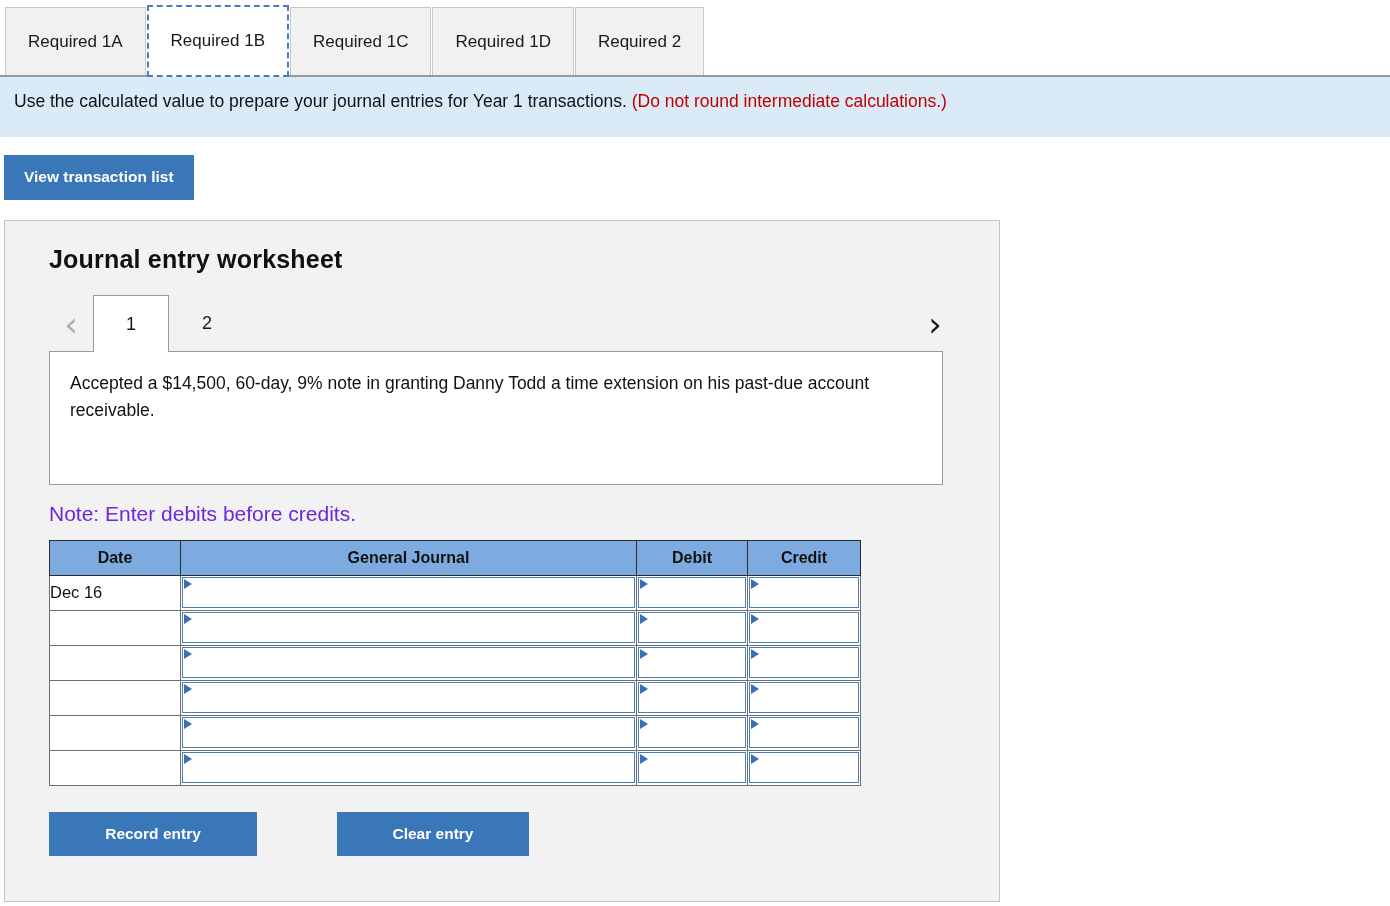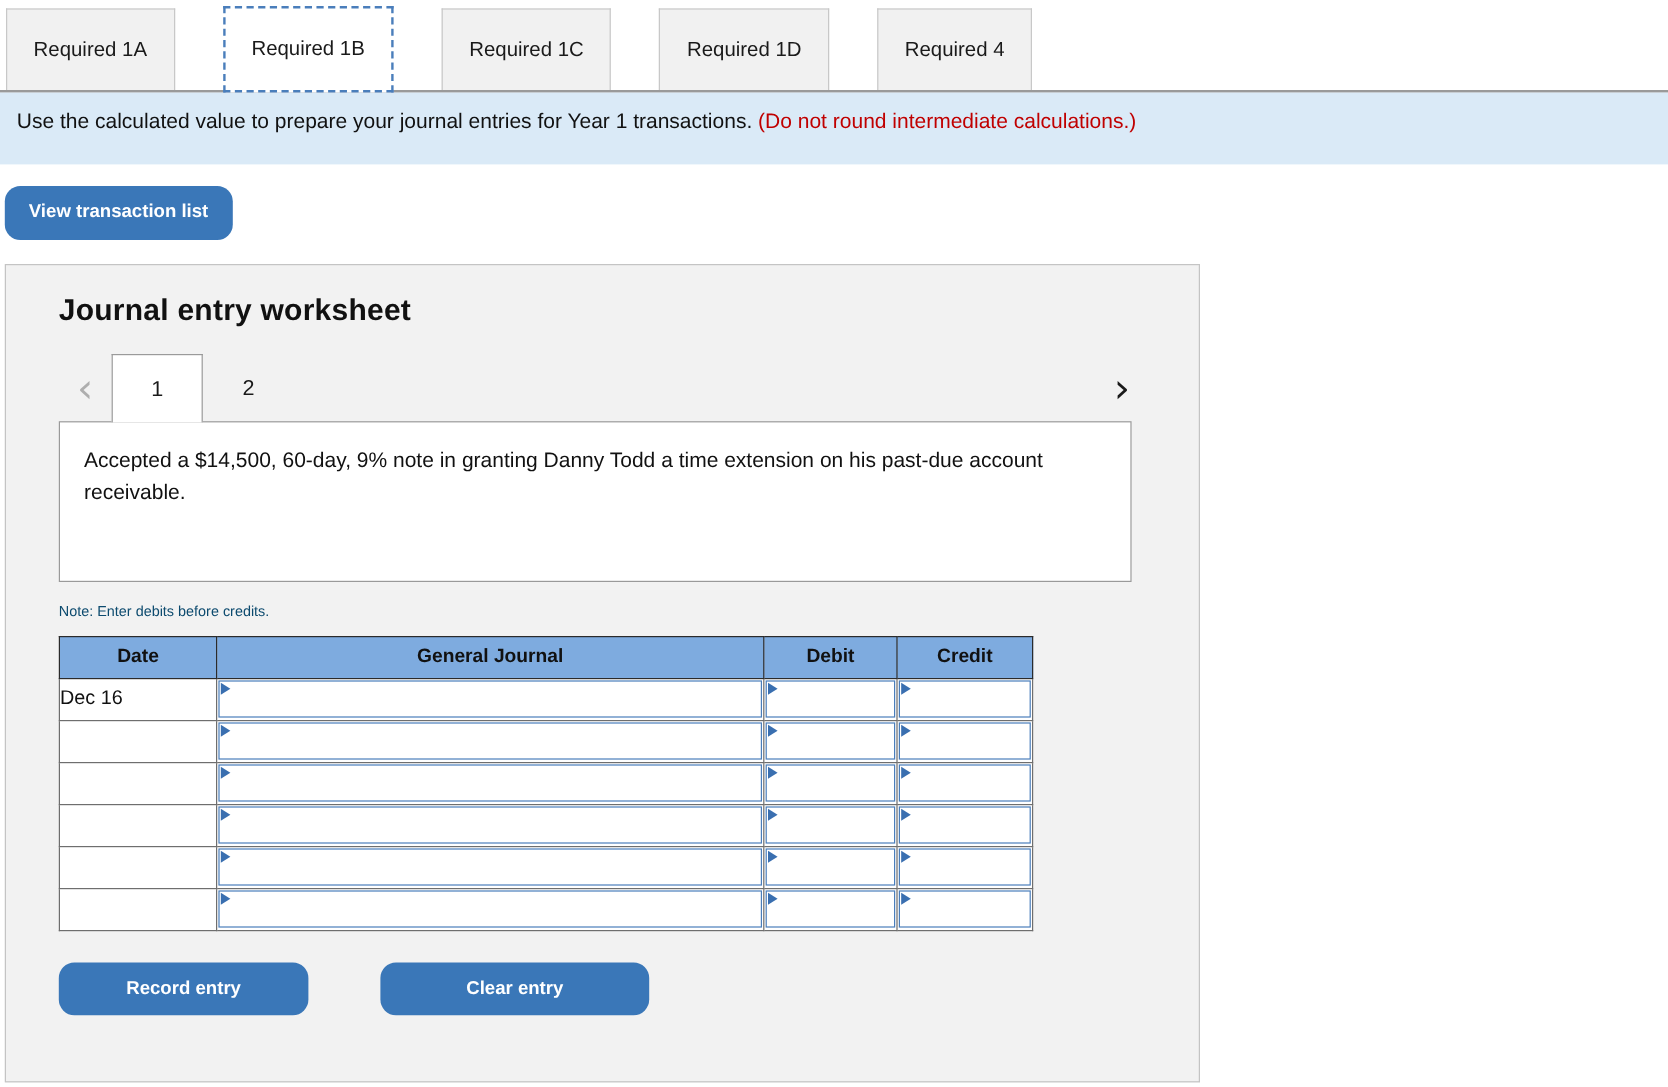--- a/index.html
+++ b/index.html
@@ -17,21 +17,20 @@
   }
 
   
   .tab-strip {
     position: relative;
     height: 77px;
     border-bottom: 2px solid #9a9a9a;
     padding-left: 5px;
     display: flex;
     align-items: flex-end;
-    gap: 39px;
   }
   .tab {
     height: 68px;
     background: #f1f1f1;
     border: 1px solid #c8c8c8;
     border-bottom: none;
     display: flex;
     align-items: center;
     justify-content: center;
     padding: 0 22px;
@@ -59,21 +58,21 @@
     line-height: 1.3;
   }
   .instruction-note { color: #c00000; }
 
   
   .top-btn-wrap { padding: 18px 0 0 4px; }
   .btn {
     background: #3a77b8;
     color: #ffffff;
     border: none;
-    border-radius: 13px;
+    border-radius: 0;
     font-family: "Liberation Sans", sans-serif;
     font-size: 15.5px;
     font-weight: bold;
     cursor: pointer;
     padding: 0 20px;
     height: 45px;
     display: inline-flex;
     align-items: center;
     justify-content: center;
   }
@@ -141,22 +140,22 @@
     background: #ffffff;
     border: 1px solid #9a9a9a;
     margin-top: -1px;
     padding: 18px 20px;
     font-size: 17.5px;
     line-height: 1.55;
     color: #111111;
   }
 
   .note-line {
-    color: #0c4a6e;
-    font-size: 12px;
+    color: #6d28d9;
+    font-size: 21px;
     margin: 17px 0 14px 0;
   }
 
   
   .journal {
     border-collapse: collapse;
     width: 811px;
     table-layout: fixed;
     border-radius: 23px;
   }
@@ -207,41 +206,41 @@
 
   
   .btn-row {
     display: flex;
     align-items: center;
     margin-top: 26px;
     width: 910px;
   }
   .btn-row .btn { height: 44px; }
   .btn-record { width: 208px; }
-  .btn-clear  { width: 224px; margin-left: 60px; }
+  .btn-clear  { width: 192px; margin-left: 80px; }
   .btn-journal{ width: 238px; margin-left: auto; }
 </style>
 </head>
 <body>
 
 <div class="tab-strip">
   <div class="tab">
       <span>Required 1A</span>
     </div>
   <div class="tab active">
       <span>Required 1B</span>
     </div>
   <div class="tab">
       <span>Required 1C</span>
     </div>
   <div class="tab">
       <span>Required 1D</span>
     </div>
   <div class="tab">
-      <span>Required 4</span>
+      <span>Required 2</span>
     </div>
 </div>
 
 <div class="instruction-bar">
   <span>Use the calculated value to prepare your journal entries for Year 1 transactions.</span>
   <span class="instruction-note">(Do not round intermediate calculations.)</span>
 </div>
 
 <div class="top-btn-wrap">
   <button class="btn">View transaction list</button>

